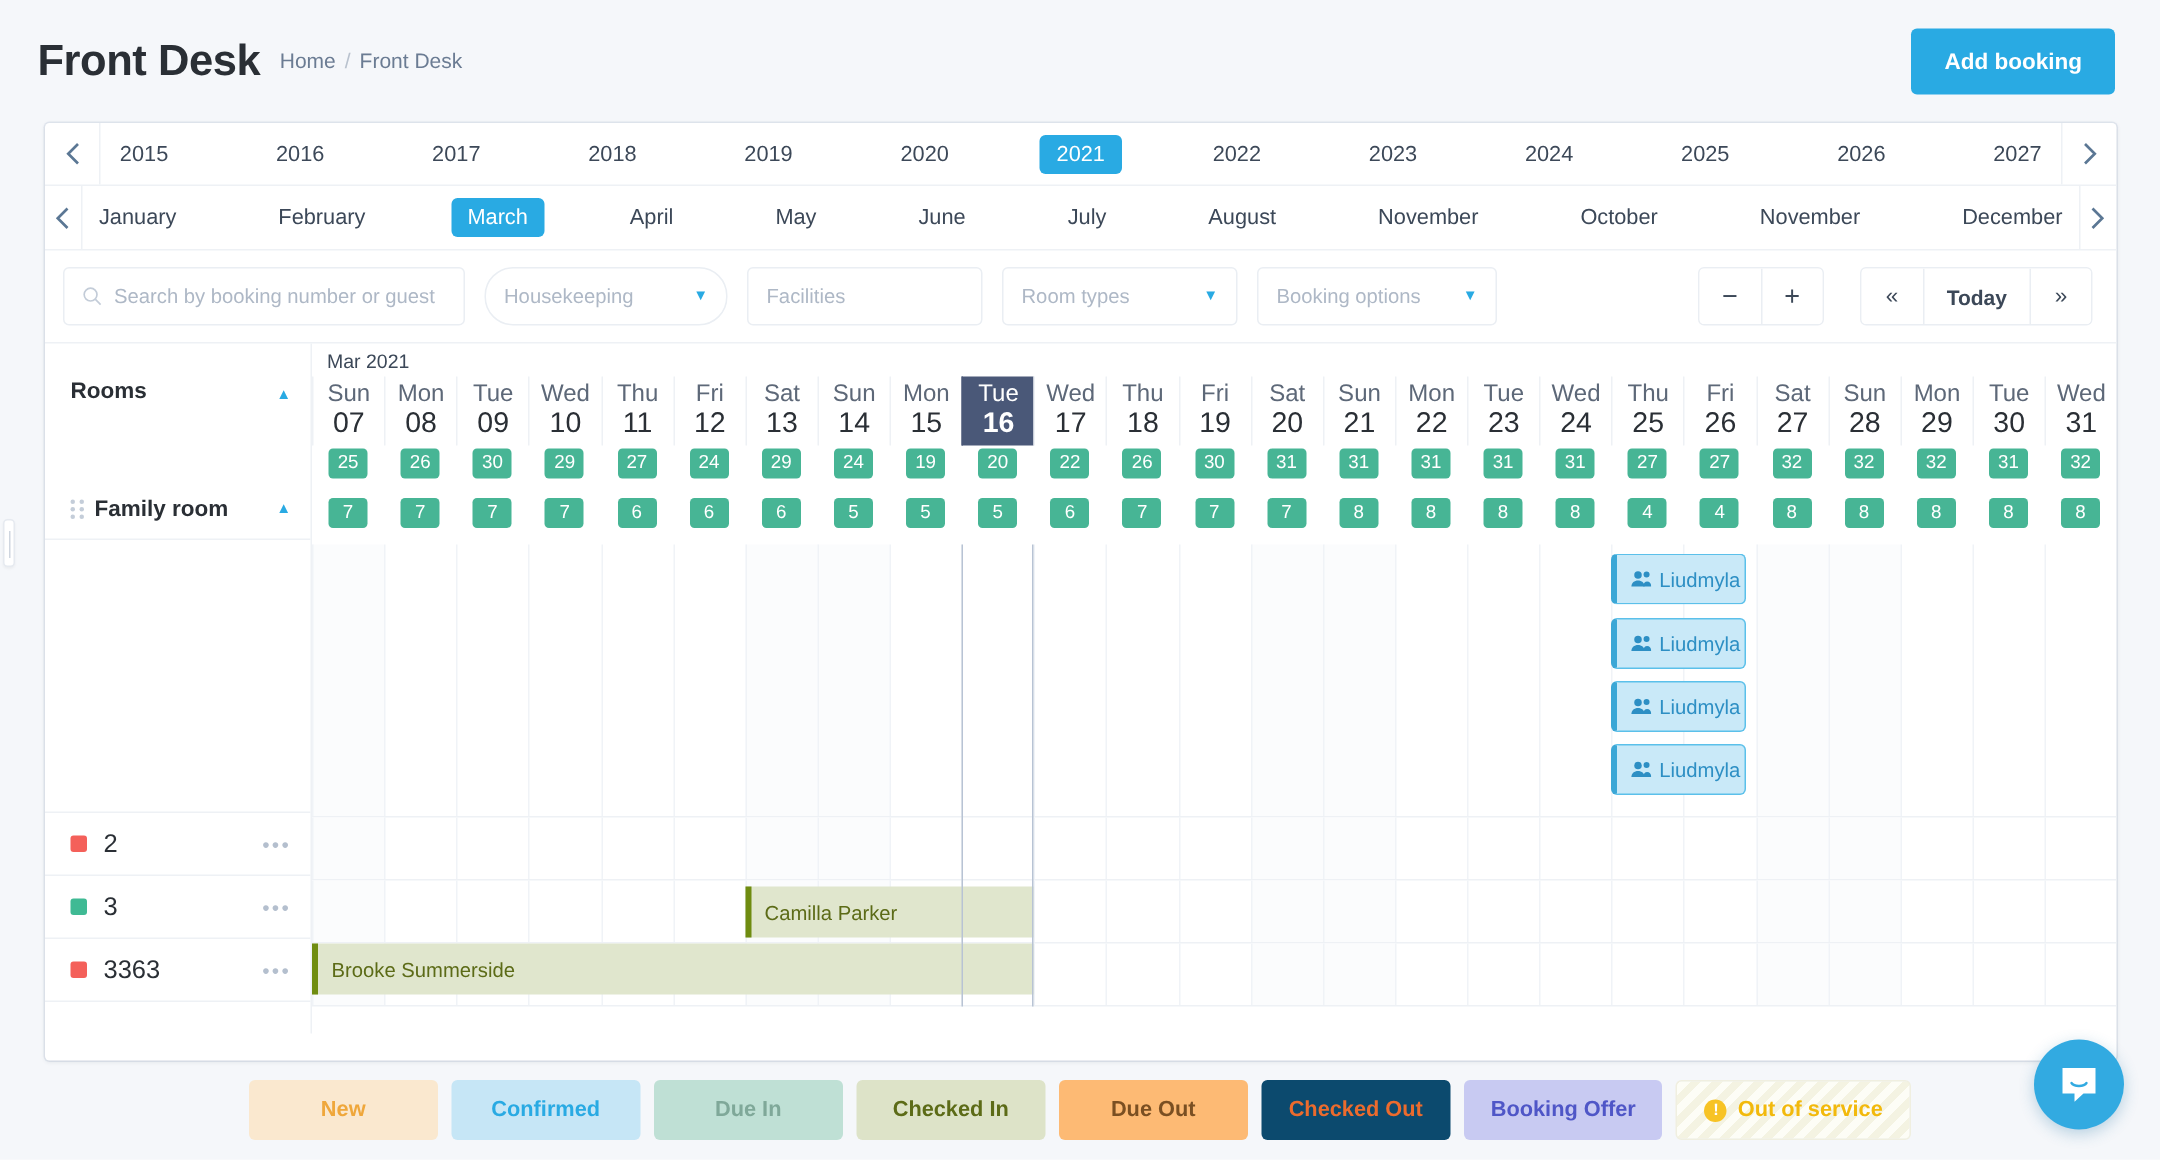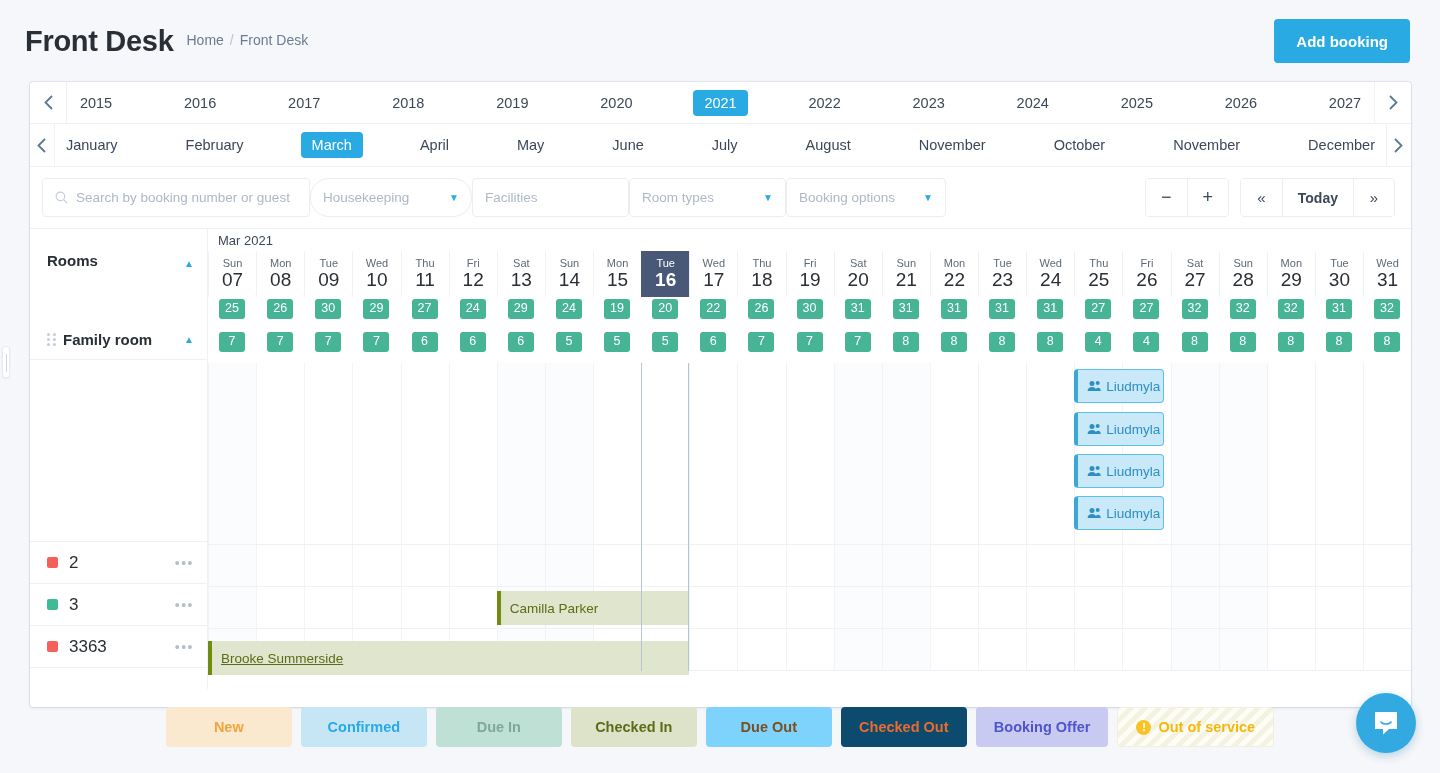--- a/index.html
+++ b/index.html
@@ -49,21 +49,21 @@
   .sel-items { flex: 1; display: flex; align-items: center; gap: 46px; }
   .sel-item {
     flex: 1; text-align: center; font-size: 14.5px; color: #3a4busy;
     color: #3c4858; cursor: pointer; display: flex; align-items: center; justify-content: center;
   }
   .sel-item span { display: inline-block; padding: 5px 11px; border-radius: 4px; }
   .sel-item.active span { background: #29aae3; color: #fff; }
 
   
   .filterbar {
-    height: 62px; display: flex; align-items: center; 
+    height: 62px; display: flex; align-items: center; gap: 13px;
     padding: 0 16px 0 12px; border-bottom: 1px solid #eef1f5;
   }
   .field {
     height: 39px; border: 1px solid #eaeef3; border-radius: 4px;
     display: flex; align-items: center; padding: 0 12px; background: #fff;
     color: #aeb8c6; font-size: 13.5px; cursor: text;
   }
   .field.search { width: 268px; }
   .field.select { cursor: pointer; }
   .field.hk { width: 162px; border-radius: 19px; }
@@ -117,21 +117,21 @@
     height: 22px; font-size: 13px; color: #3c4858; padding-left: 10px;
     display: flex; align-items: center;
   }
   .daysrow { display: flex; height: 46px; }
   .daycell {
     flex: 1 0 0; min-width: 0; border-left: 1px solid #eef1f5;
     display: flex; flex-direction: column; align-items: center; justify-content: center;
     gap: 1px;
   }
   .daycell.today { background: #4a5878; border-left-color: #4a5878; }
-  .dow { font-size: 11px; color: #5d6878; line-height: 1.15; }
+  .dow { font-size: 16px; color: #5d6878; line-height: 1.15; }
   .dnum { font-size: 19px; color: #2a2f35; line-height: 1.1; }
   .daycell.today .dow, .daycell.today .dnum { color: #fff; }
   .daycell.today .dnum { font-weight: bold; }
 
   .badgerow { display: flex; height: 24px; align-items: center; }
   .badgerow.r2 { height: 42px; }
   .bcell { flex: 1 0 0; min-width: 0; display: flex; align-items: center; justify-content: center; }
   .badge {
     background: #47b595; color: #fff; font-size: 12.5px; border-radius: 3px;
     min-width: 26px; padding: 2px 5px; text-align: center; line-height: 1.25;
@@ -159,21 +159,21 @@
 
   .bar {
     position: absolute; height: 34px; background: #e0e6cd; display: flex; align-items: center;
     color: #5c6b17; font-size: 13.5px; padding-left: 11px; cursor: pointer; white-space: nowrap;
   }
   .bar.ci { border-left: 4px solid #6f8c10; padding-left: 9px; }
 
   
   .legend {
     position: absolute; left: 0; top: 707px; width: 1440px; height: 66px;
-    display: flex; align-items: flex-start; justify-content: center; gap: 9px;
+    display: flex; align-items: center; justify-content: center; gap: 9px;
   }
   .lg {
     height: 40px; min-width: 126px; border-radius: 4px; display: flex;
     align-items: center; justify-content: center; font-size: 14.5px; font-weight: bold;
     padding: 0 18px; cursor: pointer;
   }
   .lg.oos {
     background:
       repeating-linear-gradient(-45deg, #fdfdf6 0 5px, #f4f3e2 5px 10px);
     border: 1px solid #f0efe0; color: #f2b90c;
@@ -808,21 +808,21 @@
                 <div class="gcol"></div>
                 <div class="gcol"></div>
                 <div class="gcol"></div>
                 <div class="gcol"></div>
                 <div class="gcol wk"></div>
                 <div class="gcol wk"></div>
                 <div class="gcol"></div>
                 <div class="gcol"></div>
                 <div class="gcol"></div>
               </div>
-              <div class="bar ci" style="left: 0%; width: 40%; top: 12px; text-decoration: underline;">
+              <div class="bar ci" style="left: 0%; width: 40%; top: 0;">
                 <span>Brooke Summerside</span>
               </div>
             </div>
             <div class="todaymark" style="left: 36%; width: 4%;"></div>
           </div>
       </div>
     </div>
   </div>
 
   <div class="legend" id="legend">
@@ -831,21 +831,21 @@
       </div>
       <div class="lg" style="background: rgb(198, 230, 246); color: rgb(41, 170, 227);">
         <span>Confirmed</span>
       </div>
       <div class="lg" style="background: rgb(191, 224, 213); color: rgb(127, 168, 153);">
         <span>Due In</span>
       </div>
       <div class="lg" style="background: rgb(221, 227, 200); color: rgb(92, 107, 23);">
         <span>Checked In</span>
       </div>
-      <div class="lg" style="background: #7dd3fc; color: rgb(122, 79, 34);">
+      <div class="lg" style="background: #fdba74; color: rgb(122, 79, 34);">
         <span>Due Out</span>
       </div>
       <div class="lg" style="background: #0c4a6e; color: rgb(236, 107, 45);">
         <span>Checked Out</span>
       </div>
       <div class="lg" style="background: rgb(200, 202, 242); color: rgb(79, 86, 199);">
         <span>Booking Offer</span>
       </div>
       <div class="lg oos" style="color: rgb(242, 185, 12);">
         <span class="warn">!</span>

